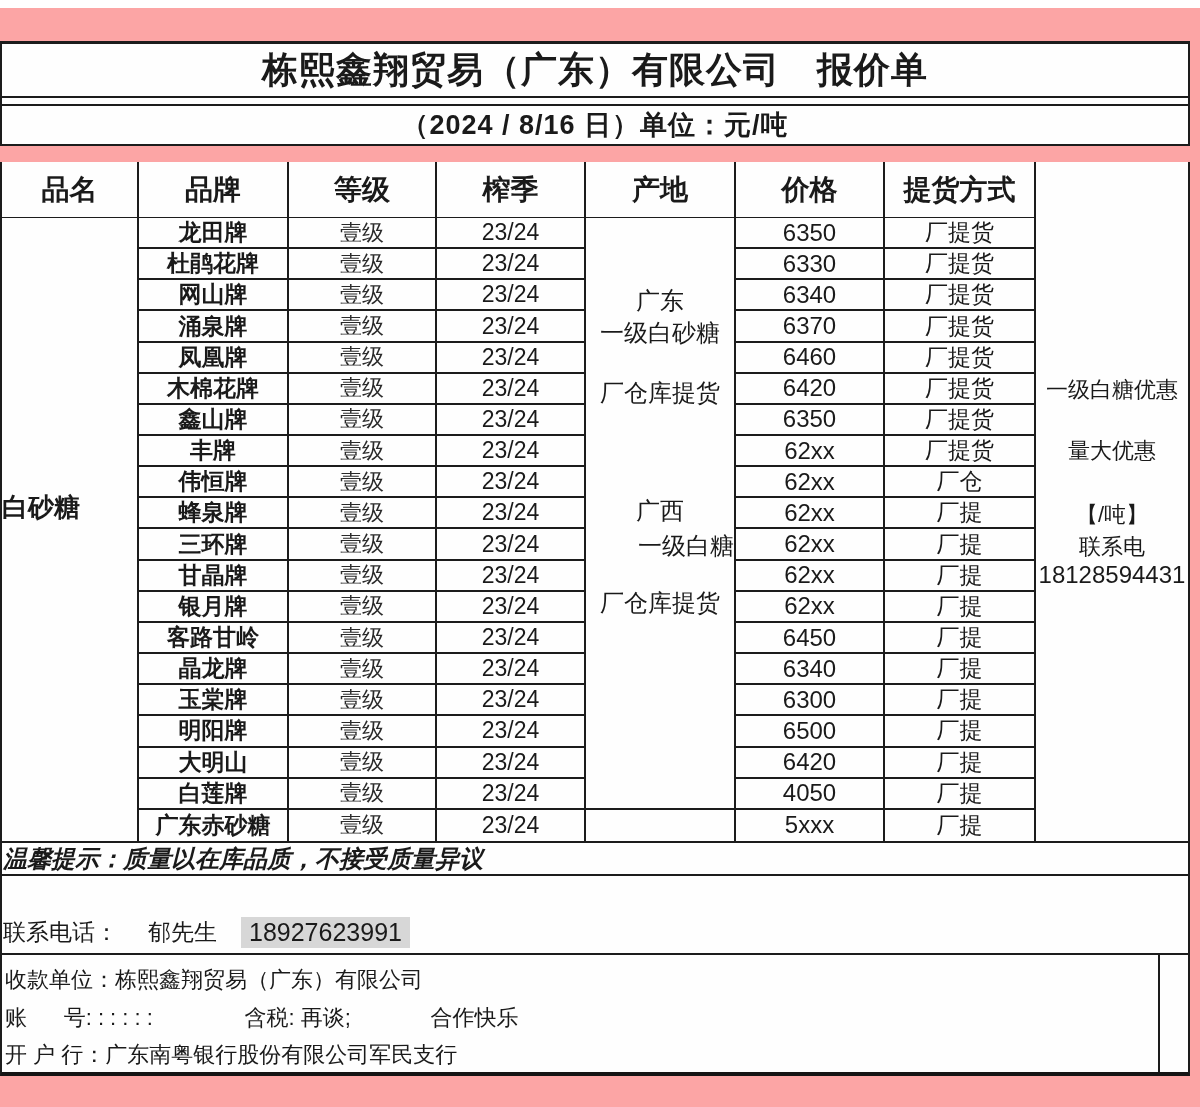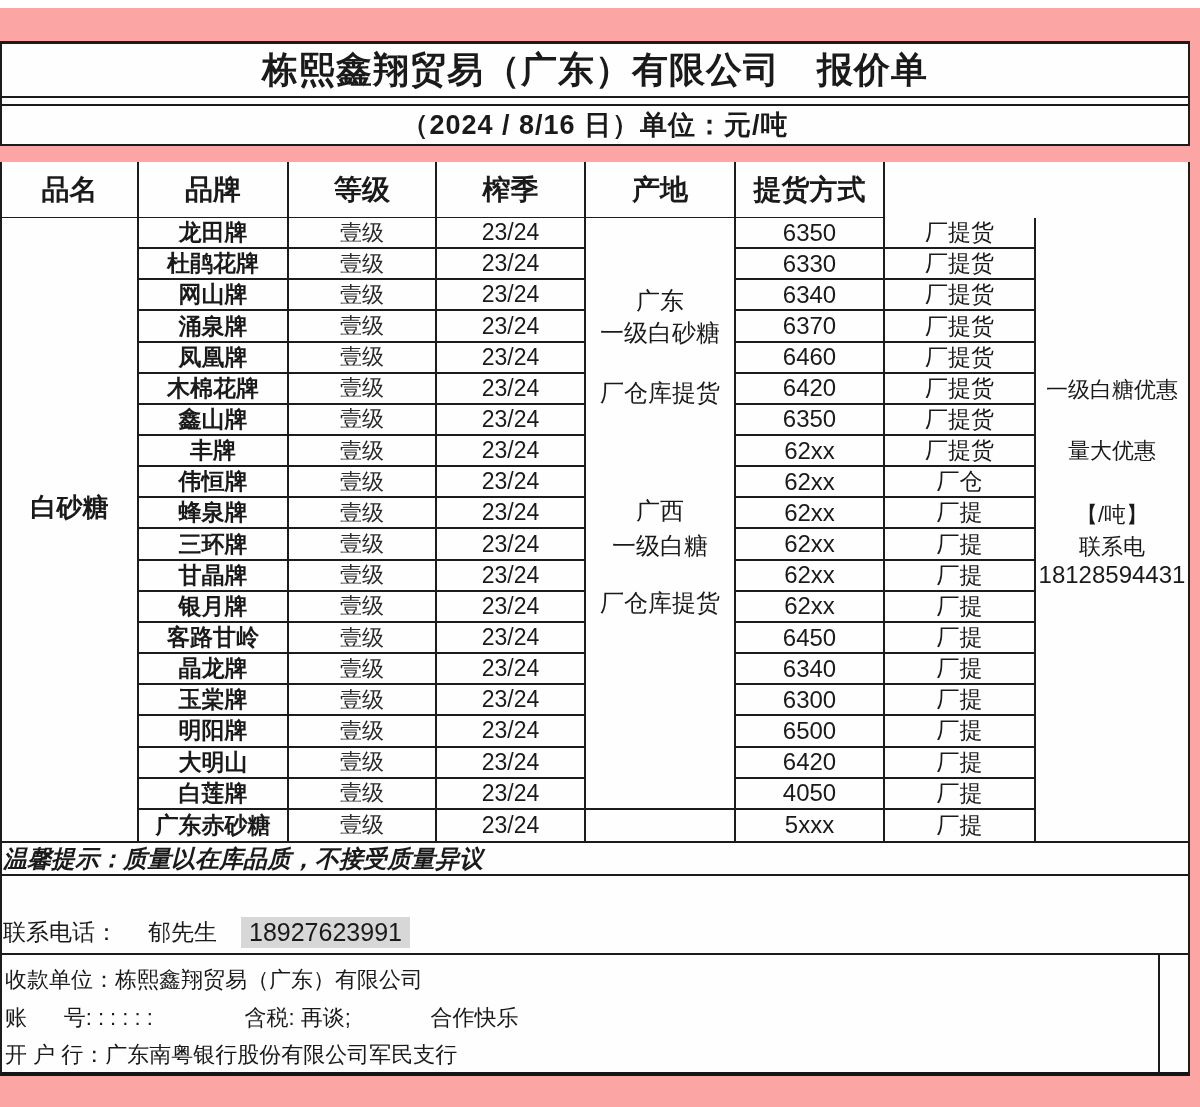--- a/index.html
+++ b/index.html
@@ -49,23 +49,23 @@
   .cell.no-r{border-right:none;}
   .cell.rel{position:relative;}
   .brand-cell{font-weight:bold;font-size:23px;}
   .grade-cell{font-size:22px;color:#2a2a2a;}
   .season-cell{font-size:23px;}
   .price-cell{font-size:24px;}
   .pickup-cell{font-size:23px;}
   .abs-line{position:absolute;left:0;right:0;text-align:center;line-height:30px;font-size:24px;}
   .remark-line{font-size:22px;}
   .remark-phone{font-size:24px;}
-  .product-label{position:absolute;left:0;right:0;top:272px;text-align:center;font-size:26px;font-weight:bold;}
+  .product-label{position:absolute;left:0;right:0;top:272px;font-size:26px;font-weight:bold;}
   .og1{top:68px;} .og2{top:100px;} .og3{top:160px;}
-  .ox1{top:278px;} .ox2{top:313px;} .ox3{top:370px;}
+  .ox1{top:278px;} .ox2{top:313px;text-align:right;} .ox3{top:370px;}
   .rm1{top:157px;} .rm2{top:218px;} .rm3{top:282px;} .rm4{top:314px;} .rm5{top:342px;}
   .notice-row{
     top:835px;height:33px;border-left:2px solid var(--ln);border-right:2px solid var(--ln);
     border-bottom:2px solid var(--ln);
     display:flex;align-items:center;
     font-size:24px;font-weight:bold;font-style:italic;padding-left:1px;
   }
   .notes-block{
     top:868px;height:79px;border-left:2px solid var(--ln);border-right:2px solid var(--ln);
     border-bottom:2px solid var(--ln);
@@ -93,20 +93,21 @@
   <div class="sec title-row">栋熙鑫翔贸易（广东）有限公司　报价单</div>
   <div class="sec dbl-gap"></div>
   <div class="sec date-row">（2024 / 8/16 日）单位：元/吨</div>
 
   <div class="sec header-row grid-cols">
     <div class="cell">品名</div>
     <div class="cell">品牌</div>
     <div class="cell">等级</div>
     <div class="cell">榨季</div>
     <div class="cell">产地</div>
+    <div class="cell">价格</div>
     <div class="cell">提货方式</div>
   </div>
 
   <div class="sec body-grid grid-cols" id="table-body">
 
     <div class="cell rel no-b" style="grid-column:1;grid-row:1/21;">
       <span class="product-label">白砂糖</span>
     </div>
 
     <div class="cell rel" style="grid-column:5;grid-row:1/20;">

